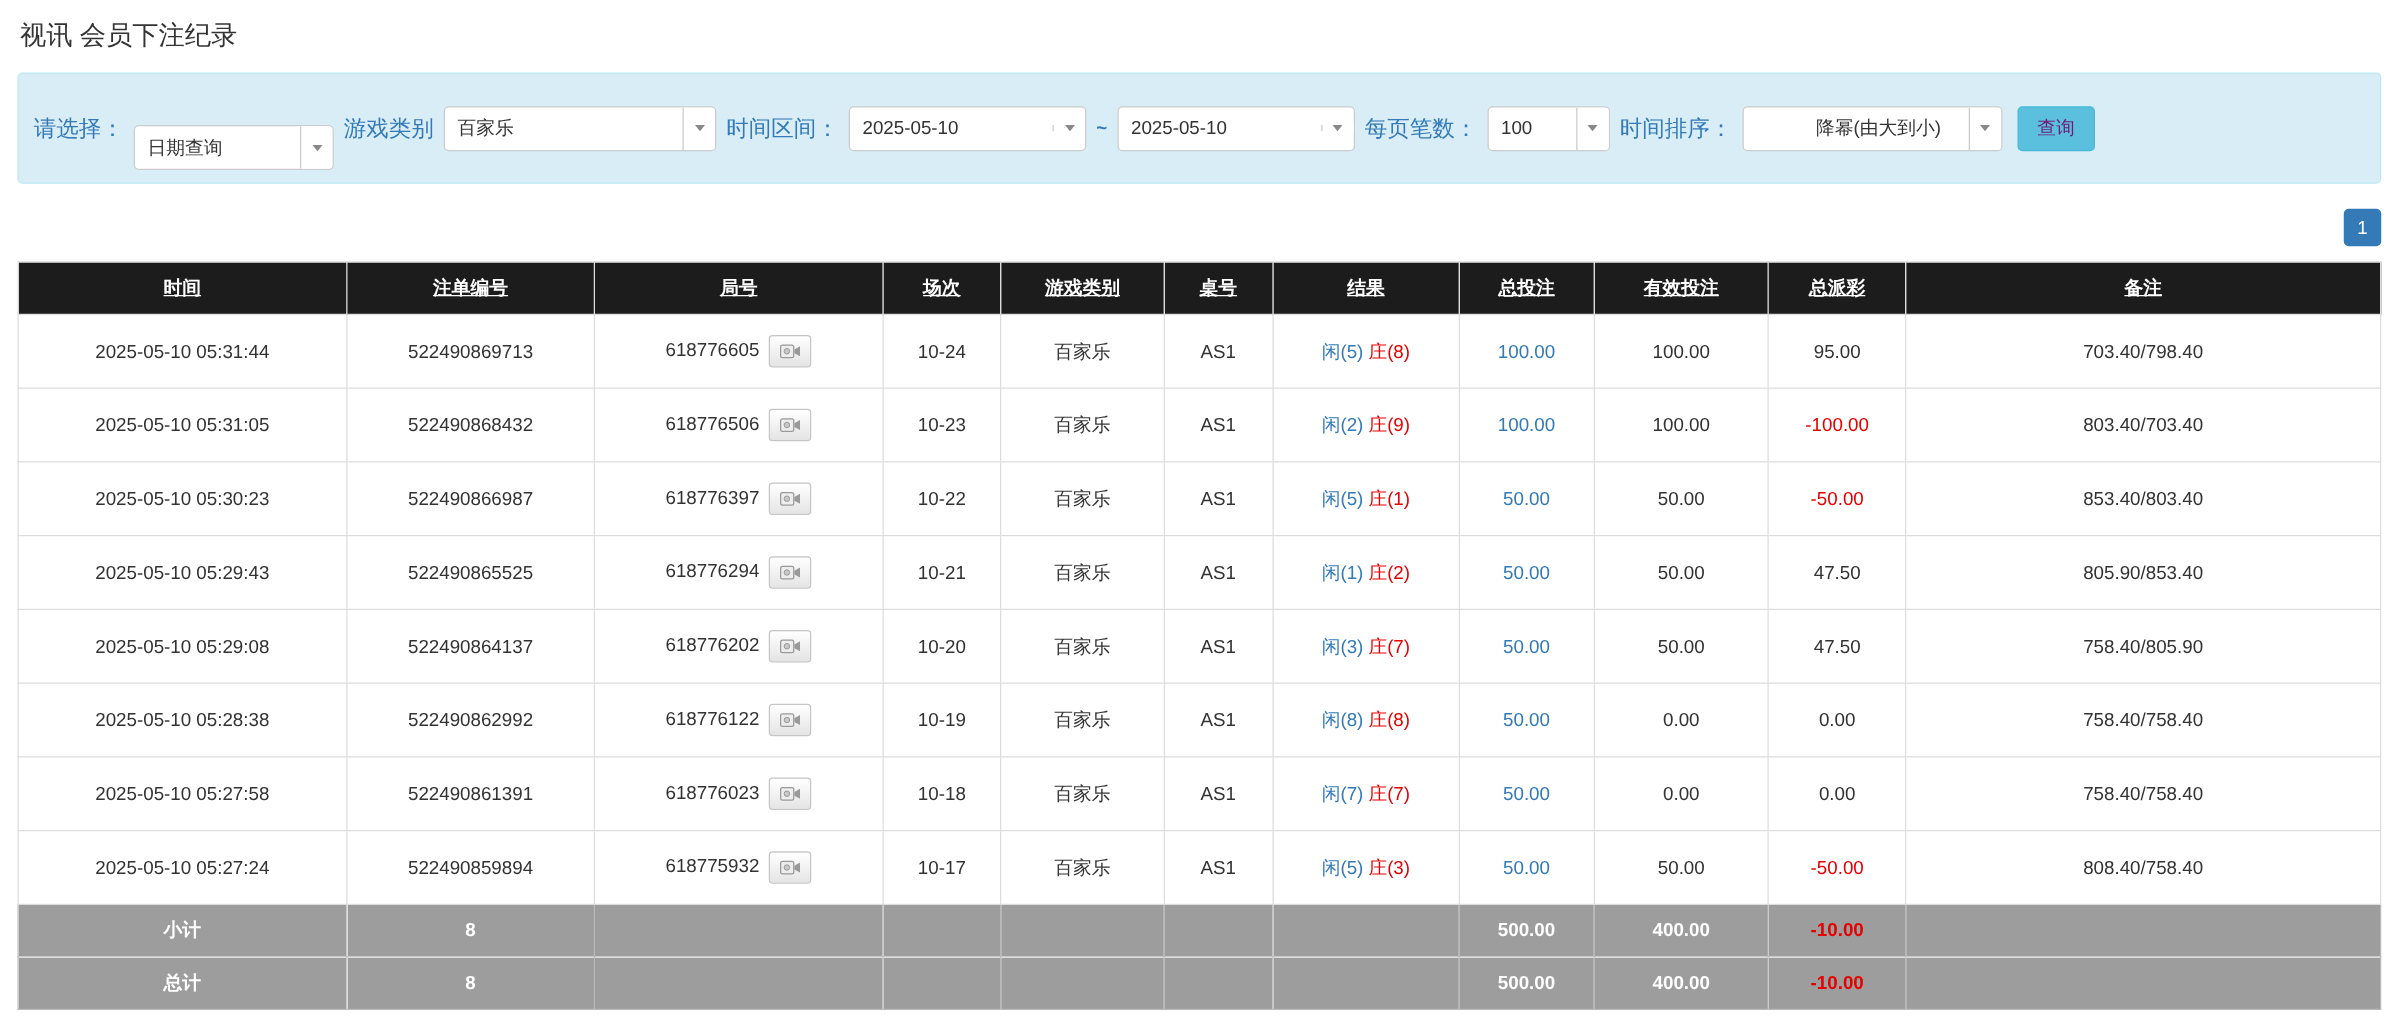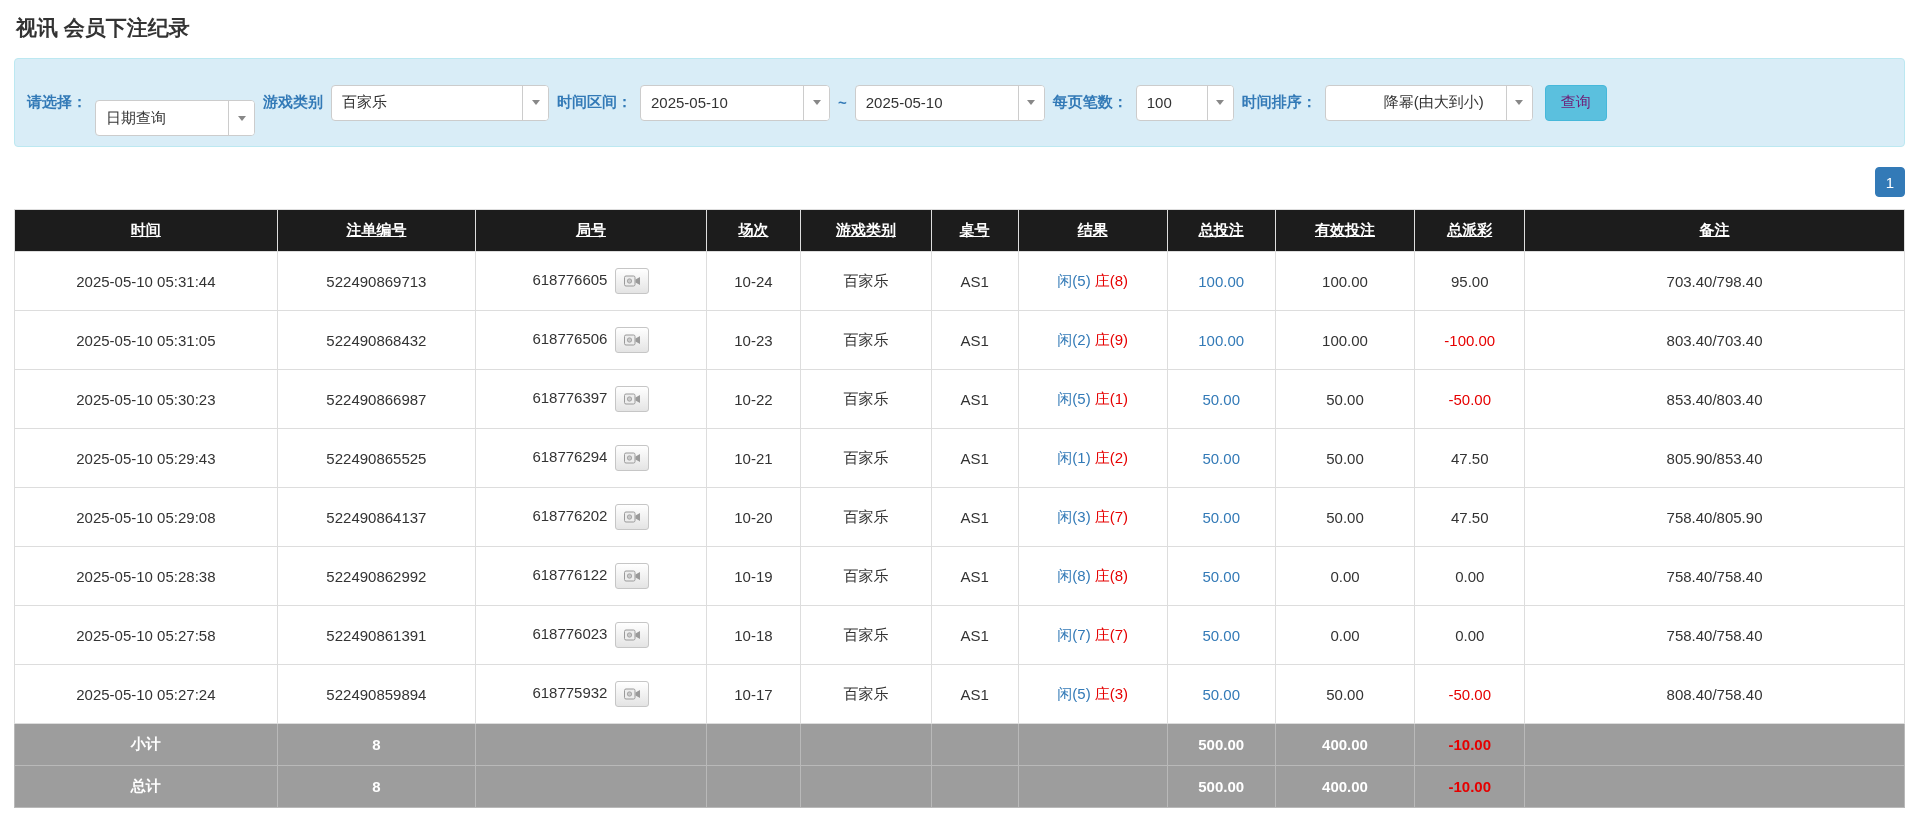--- a/index.html
+++ b/index.html
@@ -8,41 +8,41 @@
     font-family: "Liberation Sans", "DejaVu Sans", sans-serif;
     color: #333;
     font-size: 15px;
     width: 1919px;
     min-height: 820px;
   }
   .container { padding: 12px 14px; }
 
   .page-title {
     font-size: 21px;
-    font-weight: bold;
+    font-weight: normal;
     color: #333;
     margin: 2px 0 16px 2px;
   }
 
   
   .filter-bar {
     background: var(--filter-bg, #d9edf7);
     border: 1px solid var(--filter-border, #bce8f1);
     border-radius: 4px;
     padding: 10px 12px;
     display: flex;
     align-items: center;
     gap: 8px;
     margin-bottom: 20px;
   }
   .filter-label {
     color: var(--accent, #337ab7);
-    font-weight: bold;
+    font-weight: normal;
     white-space: nowrap;
-    font-size: 15px;
+    font-size: 18px;
   }
   .combo {
     display: flex;
     align-items: stretch;
     background: #fff;
     border: 1px solid #ccc;
     border-radius: 4px;
     height: 36px;
     overflow: hidden;
     cursor: pointer;
@@ -65,21 +65,21 @@
     cursor: pointer;
   }
   .caret {
     width: 0; height: 0;
     border-left: 4px solid transparent;
     border-right: 4px solid transparent;
     border-top: 5px solid #888;
   }
   .w-select { width: 160px; margin-top: 31px; }
   .w-game   { width: 218px; }
-  .w-date   { width: 190px; }
+  .w-date   { width: 190px; align-items: center; }
   .w-per    { width: 98px; }
   .w-sort   { width: 208px; padding-left: 48px; }
   .tilde { color: var(--accent, #337ab7); font-weight: bold; }
   .search-btn {
     background: var(--search-btn-bg, #5bc0de);
     border: 1px solid var(--search-btn-border, #46b8da);
     color: #701a75;
     border-radius: 4px;
     height: 36px;
     padding: 0 15px;

